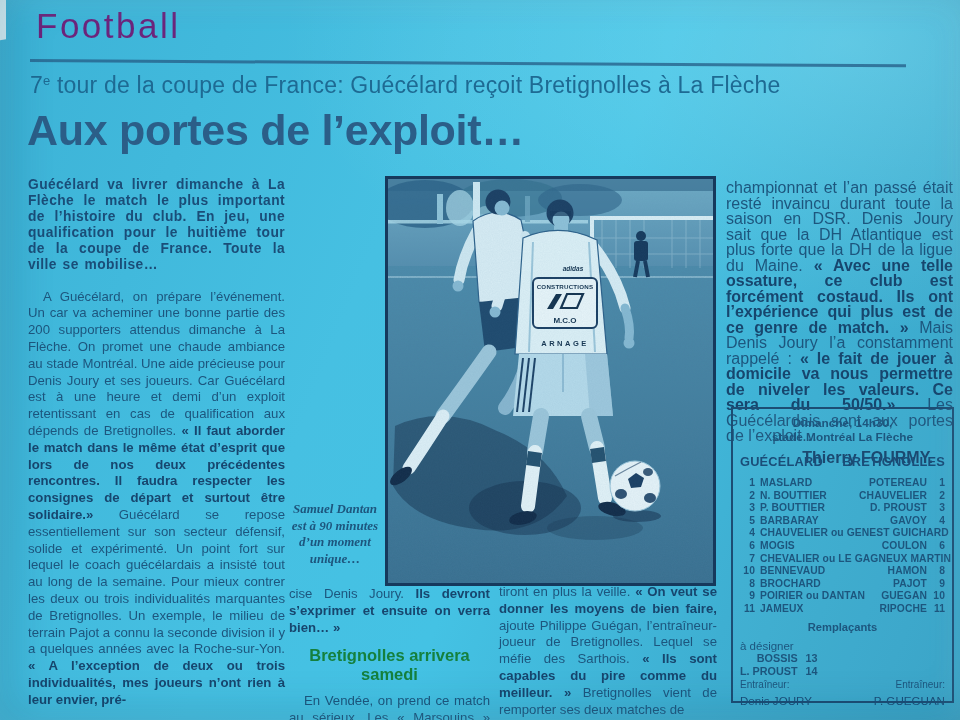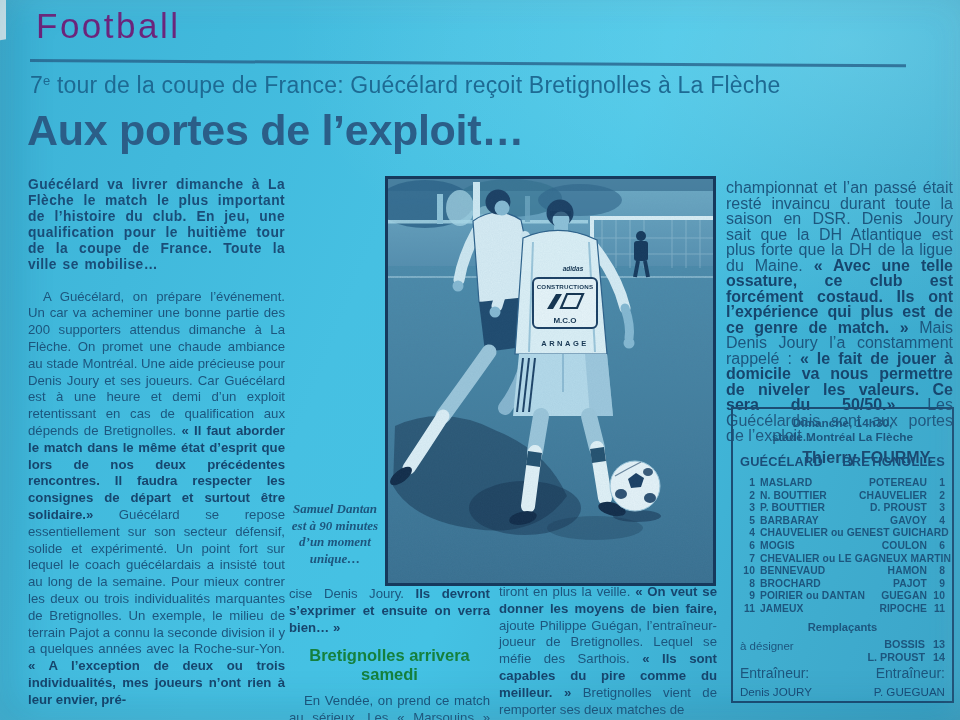--- a/index.html
+++ b/index.html
@@ -54,26 +54,26 @@
   #match-box .teams{display:flex;justify-content:space-between;font-weight:800;
     font-size:12.8px;margin:10px 0 8px;letter-spacing:.2px;color:#1a4d78;}
   .lineup{display:flex;flex-direction:column;gap:1.6px;}
   .lrow{display:flex;align-items:baseline;font-size:10.3px;font-weight:700;letter-spacing:.1px;}
   .lrow .hn{width:15px;text-align:right;margin-right:5px;flex:none;}
   .lrow .hp{white-space:nowrap;}
   .lrow .sp{flex:1;min-width:3px;}
   .lrow .ap{white-space:nowrap;}
   .lrow .an{width:14px;text-align:right;margin-left:4px;flex:none;}
   .subs-heading{text-align:center;font-weight:700;font-size:11.2px;margin:7px 0 5px;}
-  .subs{display:flex;justify-content:space-between;align-items:flex-start;}
+  .subs{display:flex;justify-content:space-between;align-items:flex-start;flex-direction:column;}
   .subs-home{font-size:11.5px;margin-top:2px;}
   .srow{display:flex;justify-content:flex-end;font-weight:700;font-size:10.8px;line-height:13.5px;}
   .srow .num{width:15px;text-align:right;margin-left:5px;}
   .coaches{margin-top:auto;}
-  .coach-labels{display:flex;justify-content:space-between;font-size:14px;}
+  .coach-labels{display:flex;justify-content:space-between;font-size:10px;}
   .coach-names{display:flex;justify-content:space-between;font-weight:400;font-size:11.6px;margin-top:4px;color:#1a4d78;}
 </style>
 </head>
 <body>
 
 <div class="corner-sliver"></div>
 
 <div id="section-title">Football</div>
 <div id="rule"></div>
 <div id="kicker"><span>7</span><span class="sup">e</span><span> tour de la coupe de France: Guécélard reçoit Bretignolles à La Flèche</span></div>

